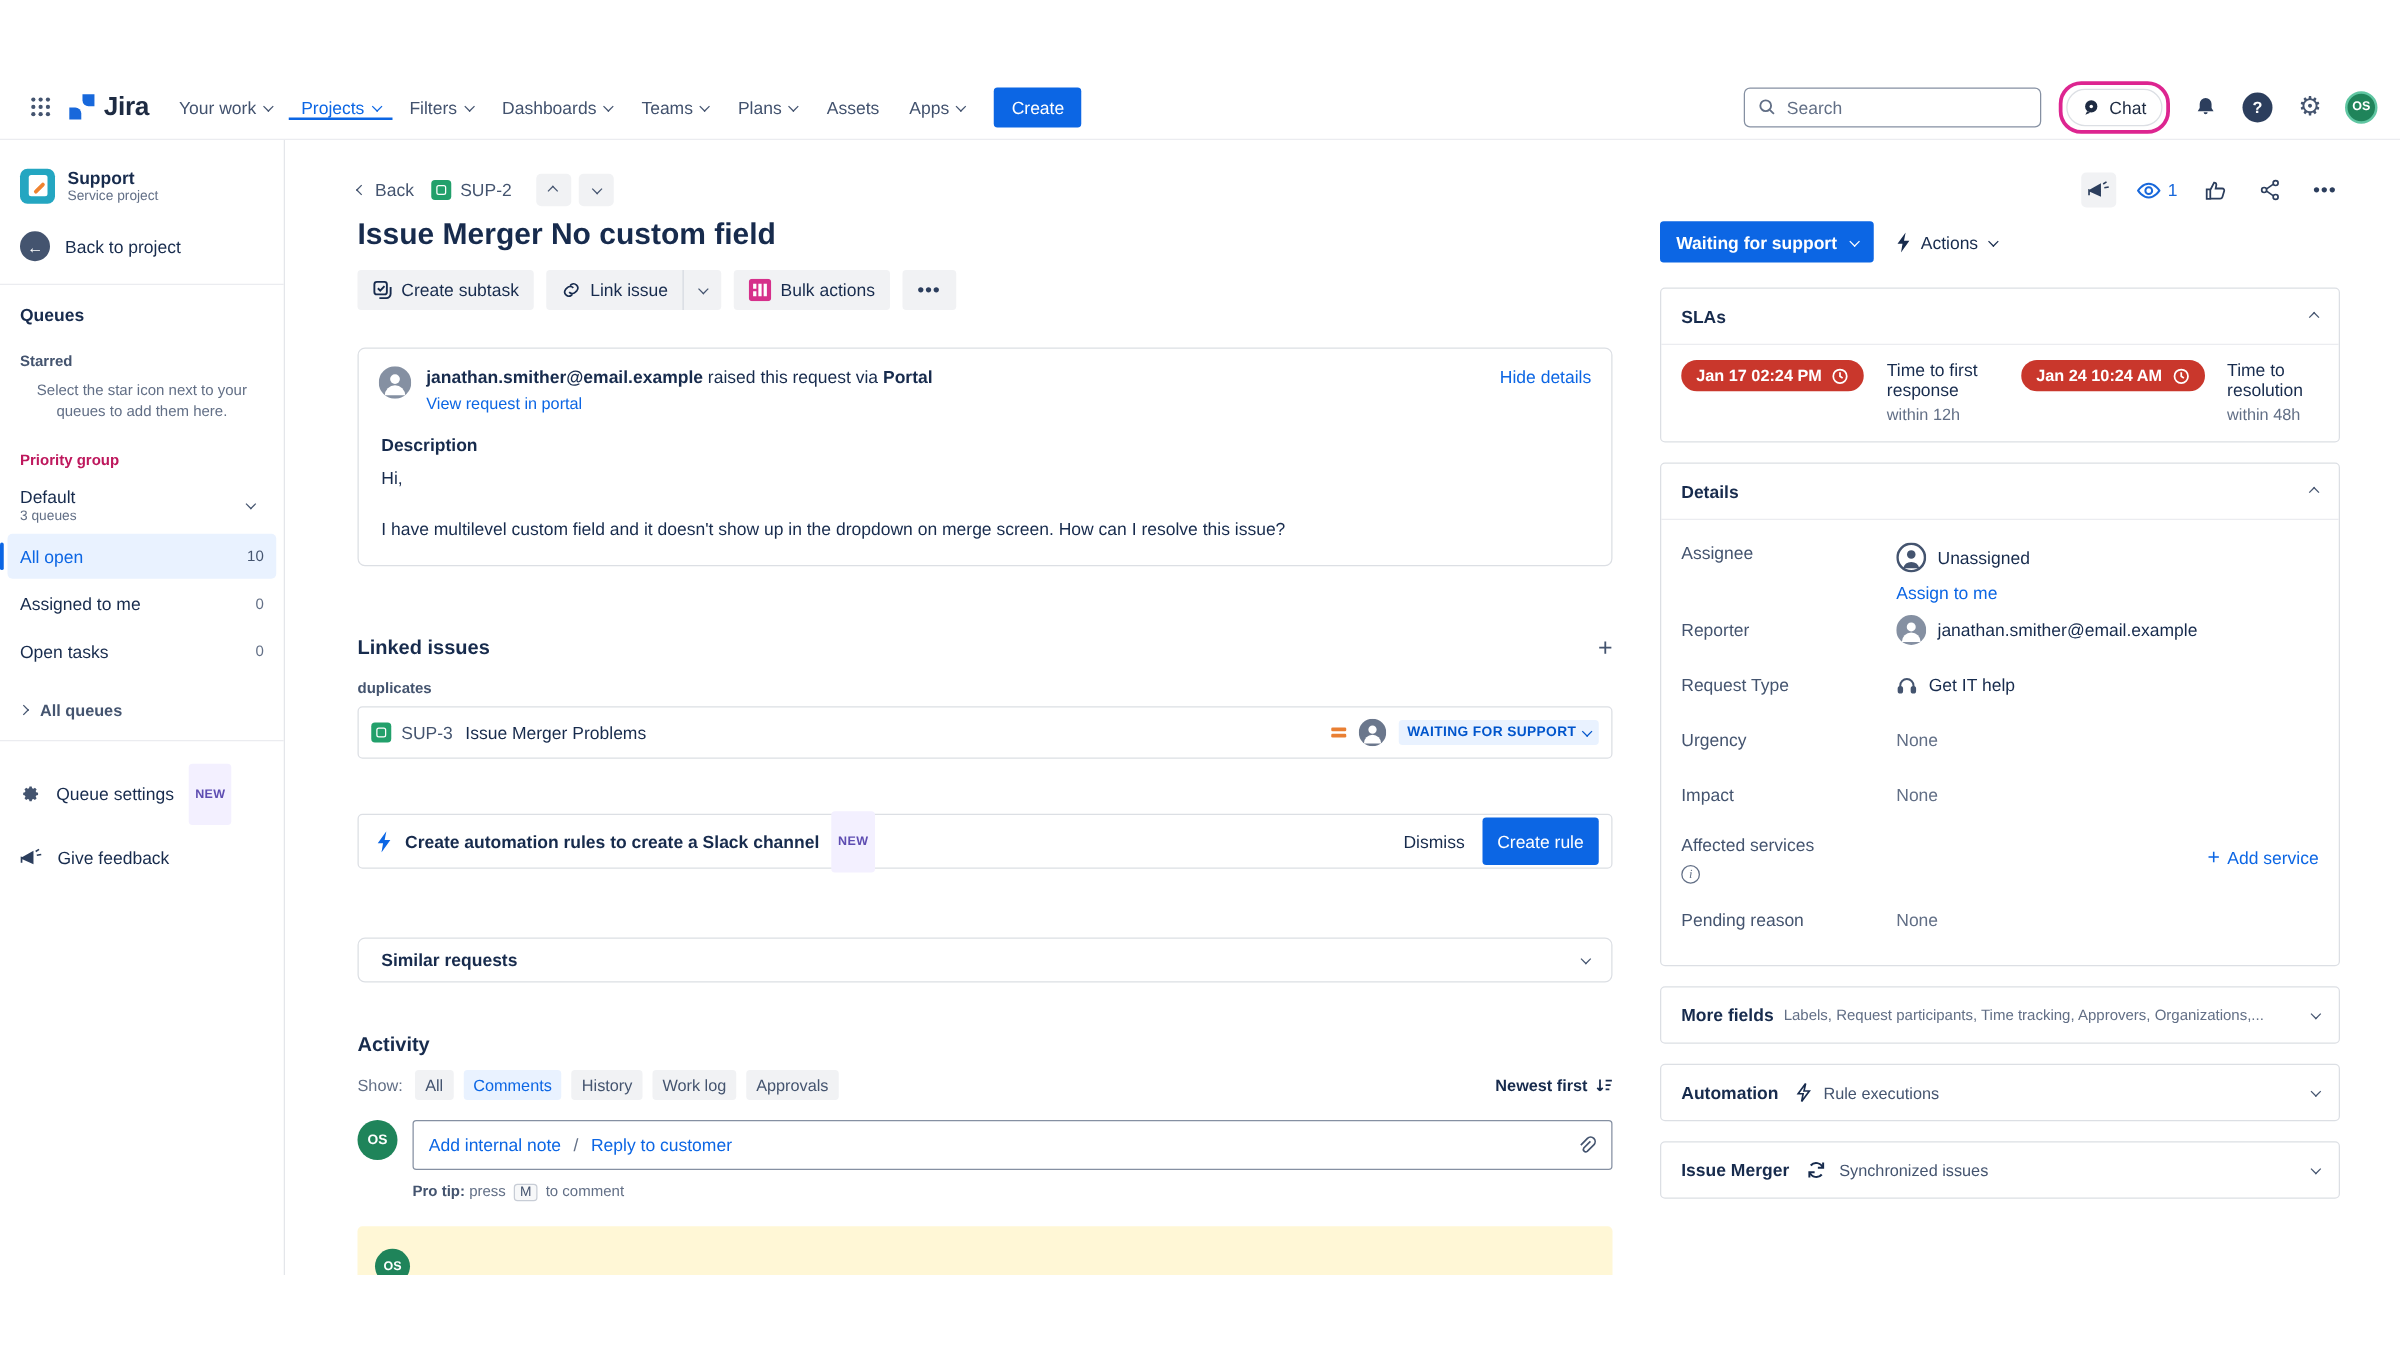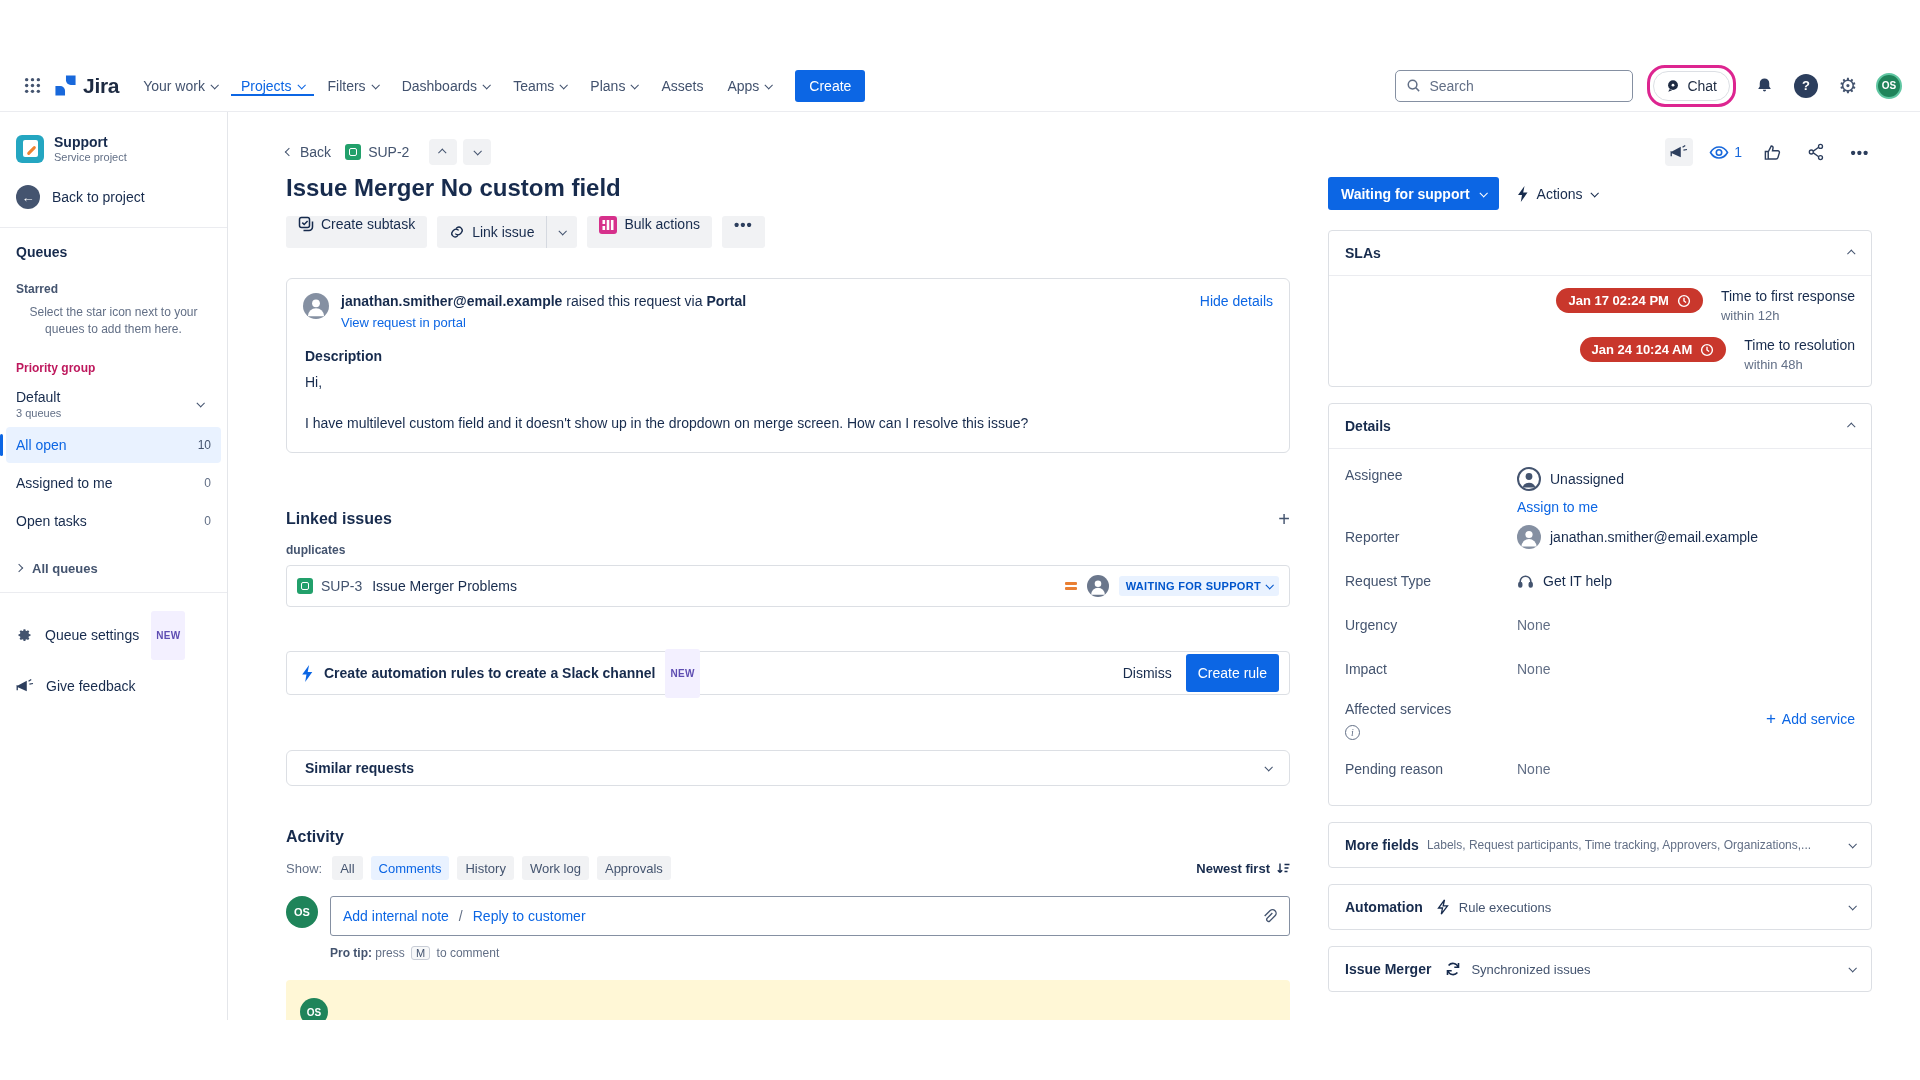--- a/index.html
+++ b/index.html
@@ -74,21 +74,21 @@
   .watchers { display:flex; align-items:center; gap:5px; color:#1868db; font-size:14px; font-weight:500; cursor:pointer; }
   .more-dots { font-size:15px; letter-spacing:1px; color:#2c3e5d; font-weight:bold; }
 
   .content-row { display:flex; }
   .center { margin-left:58px; width:1004px; flex-shrink:0; }
   .right-panel { margin-left:38px; width:544px; flex-shrink:0; }
 
   
   .issue-title { font-size:24px; font-weight:bold; color:#172b4d; margin-top:8px; }
   .toolbar { display:flex; align-items:center; gap:10px; margin-top:14px; }
-  .tbtn { display:flex; align-items:flex-start; gap:7px; background:#f1f2f4; border:none; border-radius:3px; height:32px; padding:0 12px; font-size:14px; font-weight:500; color:#172b4d; cursor:pointer; }
+  .tbtn { display:flex; align-items:center; gap:7px; background:#f1f2f4; border:none; border-radius:3px; height:32px; padding:12px 12px; font-size:14px; font-weight:500; color:#172b4d; cursor:pointer; }
   .split { display:flex; align-items:center; background:#f1f2f4; border-radius:3px; height:32px; }
   .split .tbtn { background:transparent; height:16px; }
   .split .sep { width:1px; height:32px; background:#d5d9e0; }
   .split .chev-part { width:30px; display:flex; align-items:center; justify-content:center; color:#44546f; cursor:pointer; }
 
   .request-card { border:1px solid #dcdfe4; border-radius:6px; margin-top:30px; padding:14px 16px 18px 16px; }
   .req-top { display:flex; }
   .req-left { display:flex; gap:12px; }
   .req-meta { font-size:14px; color:#172b4d; }
   .req-meta b { font-weight:bold; }
@@ -143,21 +143,21 @@
   
   .status-row { display:flex; align-items:center; gap:18px; margin-top:11px; }
   .btn-status { display:flex; align-items:center; gap:10px; background:#0c66e4; color:#fff; border:none; border-radius:3px; height:33px; padding:0 13px; font-size:14px; font-weight:bold; cursor:pointer; }
   .btn-actions { display:flex; align-items:center; gap:8px; background:none; border:none; font-size:14px; font-weight:500; color:#172b4d; cursor:pointer; }
   .panel-card { border:1px solid #dcdfe4; border-radius:4px; margin-top:16px; }
   .panel-card.first { margin-top:20px; }
   .panel-head { display:flex; align-items:center; height:44px; padding:0 16px; cursor:pointer; }
   .panel-head .ptitle { font-size:14px; font-weight:bold; color:#172b4d; }
   .panel-head .chev { margin-left:auto; color:#44546f; }
   .panel-sep { border-top:1px solid #ebecf0; }
-  .sla-body { padding:12px 16px 14px 16px; display:flex; flex-direction:column; gap:14px;align-items:flex-end; }
+  .sla-body { padding:12px 16px 14px 16px; display:flex; flex-direction:row; gap:14px; }
   .sla-row { display:flex; align-items:flex-start; gap:18px; }
   .sla-lozenge { display:flex; align-items:center; gap:8px; background:#c9372c; color:#fff; border-radius:14px; font-size:13px; font-weight:bold; padding:5px 12px; white-space:nowrap; }
   .sla-name { font-size:14px; color:#172b4d; }
   .sla-goal { font-size:13px; color:#626f86; margin-top:4px; }
   .details-body { padding:8px 16px 14px 16px; }
   .dfield { display:flex; align-items:center; min-height:44px; }
   .dfield.top { align-items:flex-start; padding-top:10px; }
   .dlabel { width:172px; flex-shrink:0; font-size:14px; color:#44546f; font-weight:400; }
   .dvalue { font-size:14px; color:#172b4d; display:flex; align-items:center; gap:9px; }
   .dvalue.muted { color:#626f86; }

